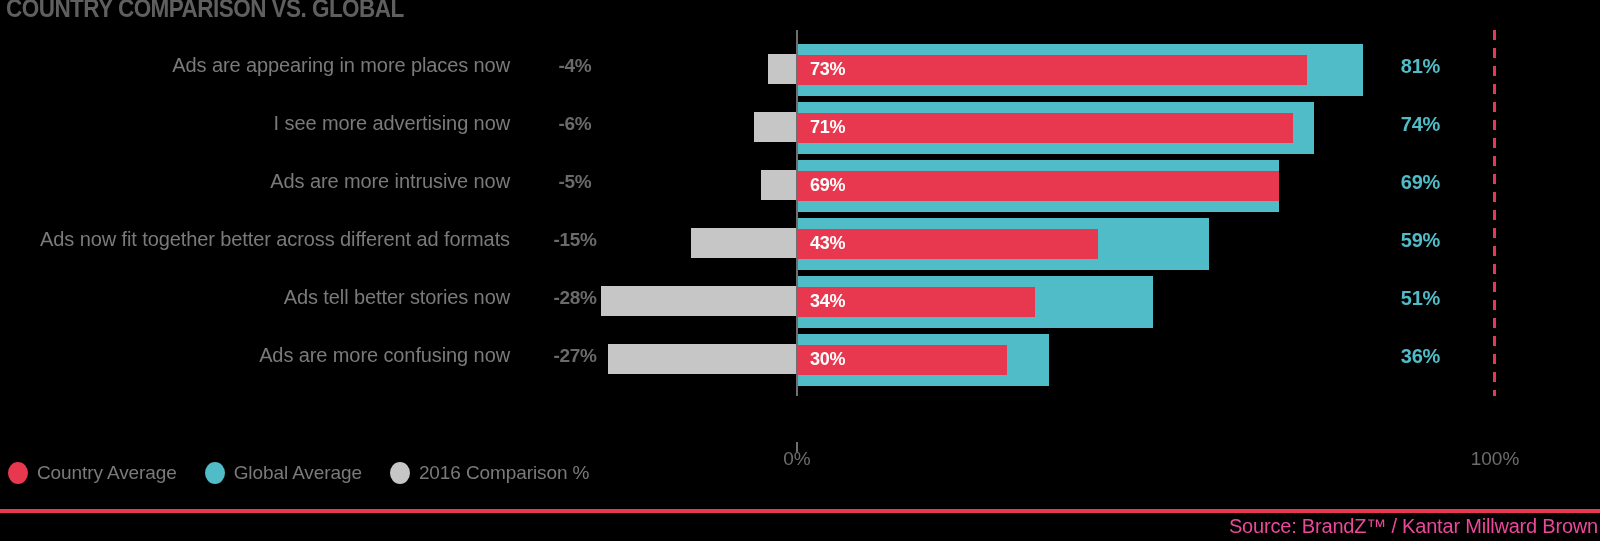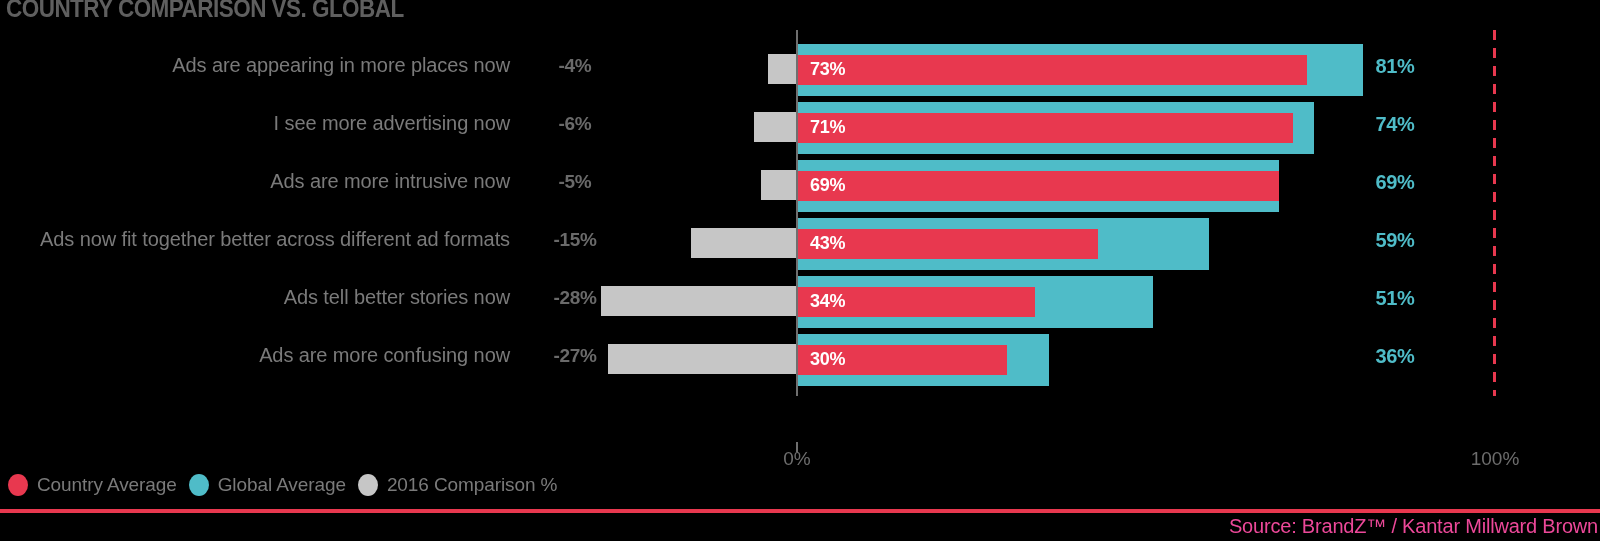--- a/index.html
+++ b/index.html
@@ -131,21 +131,21 @@
     font-weight: bold;
     color: #ffffff;
     letter-spacing: -0.2px;
   }
 
   .row-global {
     position: absolute;
     left: 1350px;
     top: 13px;
     width: 90px;
-    text-align: center;
+    text-align: right;
     font-size: 20px;
     font-weight: bold;
     color: #4fbcc8;
     letter-spacing: -0.3px;
   }
 
   
   #tick-zero-mark {
     position: absolute;
     left: 796px;
@@ -163,24 +163,24 @@
     text-align: center;
     width: 120px;
   }
   #tick-0 { left: 737px; }
   #tick-100 { left: 1435px; }
 
   
   #legend {
     position: absolute;
     left: 8px;
-    top: 474px;
+    top: 462px;
     display: flex;
     align-items: center;
-    gap: 12px;
+    gap: 28px;
   }
   .legend-item {
     display: flex;
     align-items: center;
     gap: 9px;
   }
   .legend-dot {
     width: 20px;
     height: 22px;
     border-radius: 50%;

